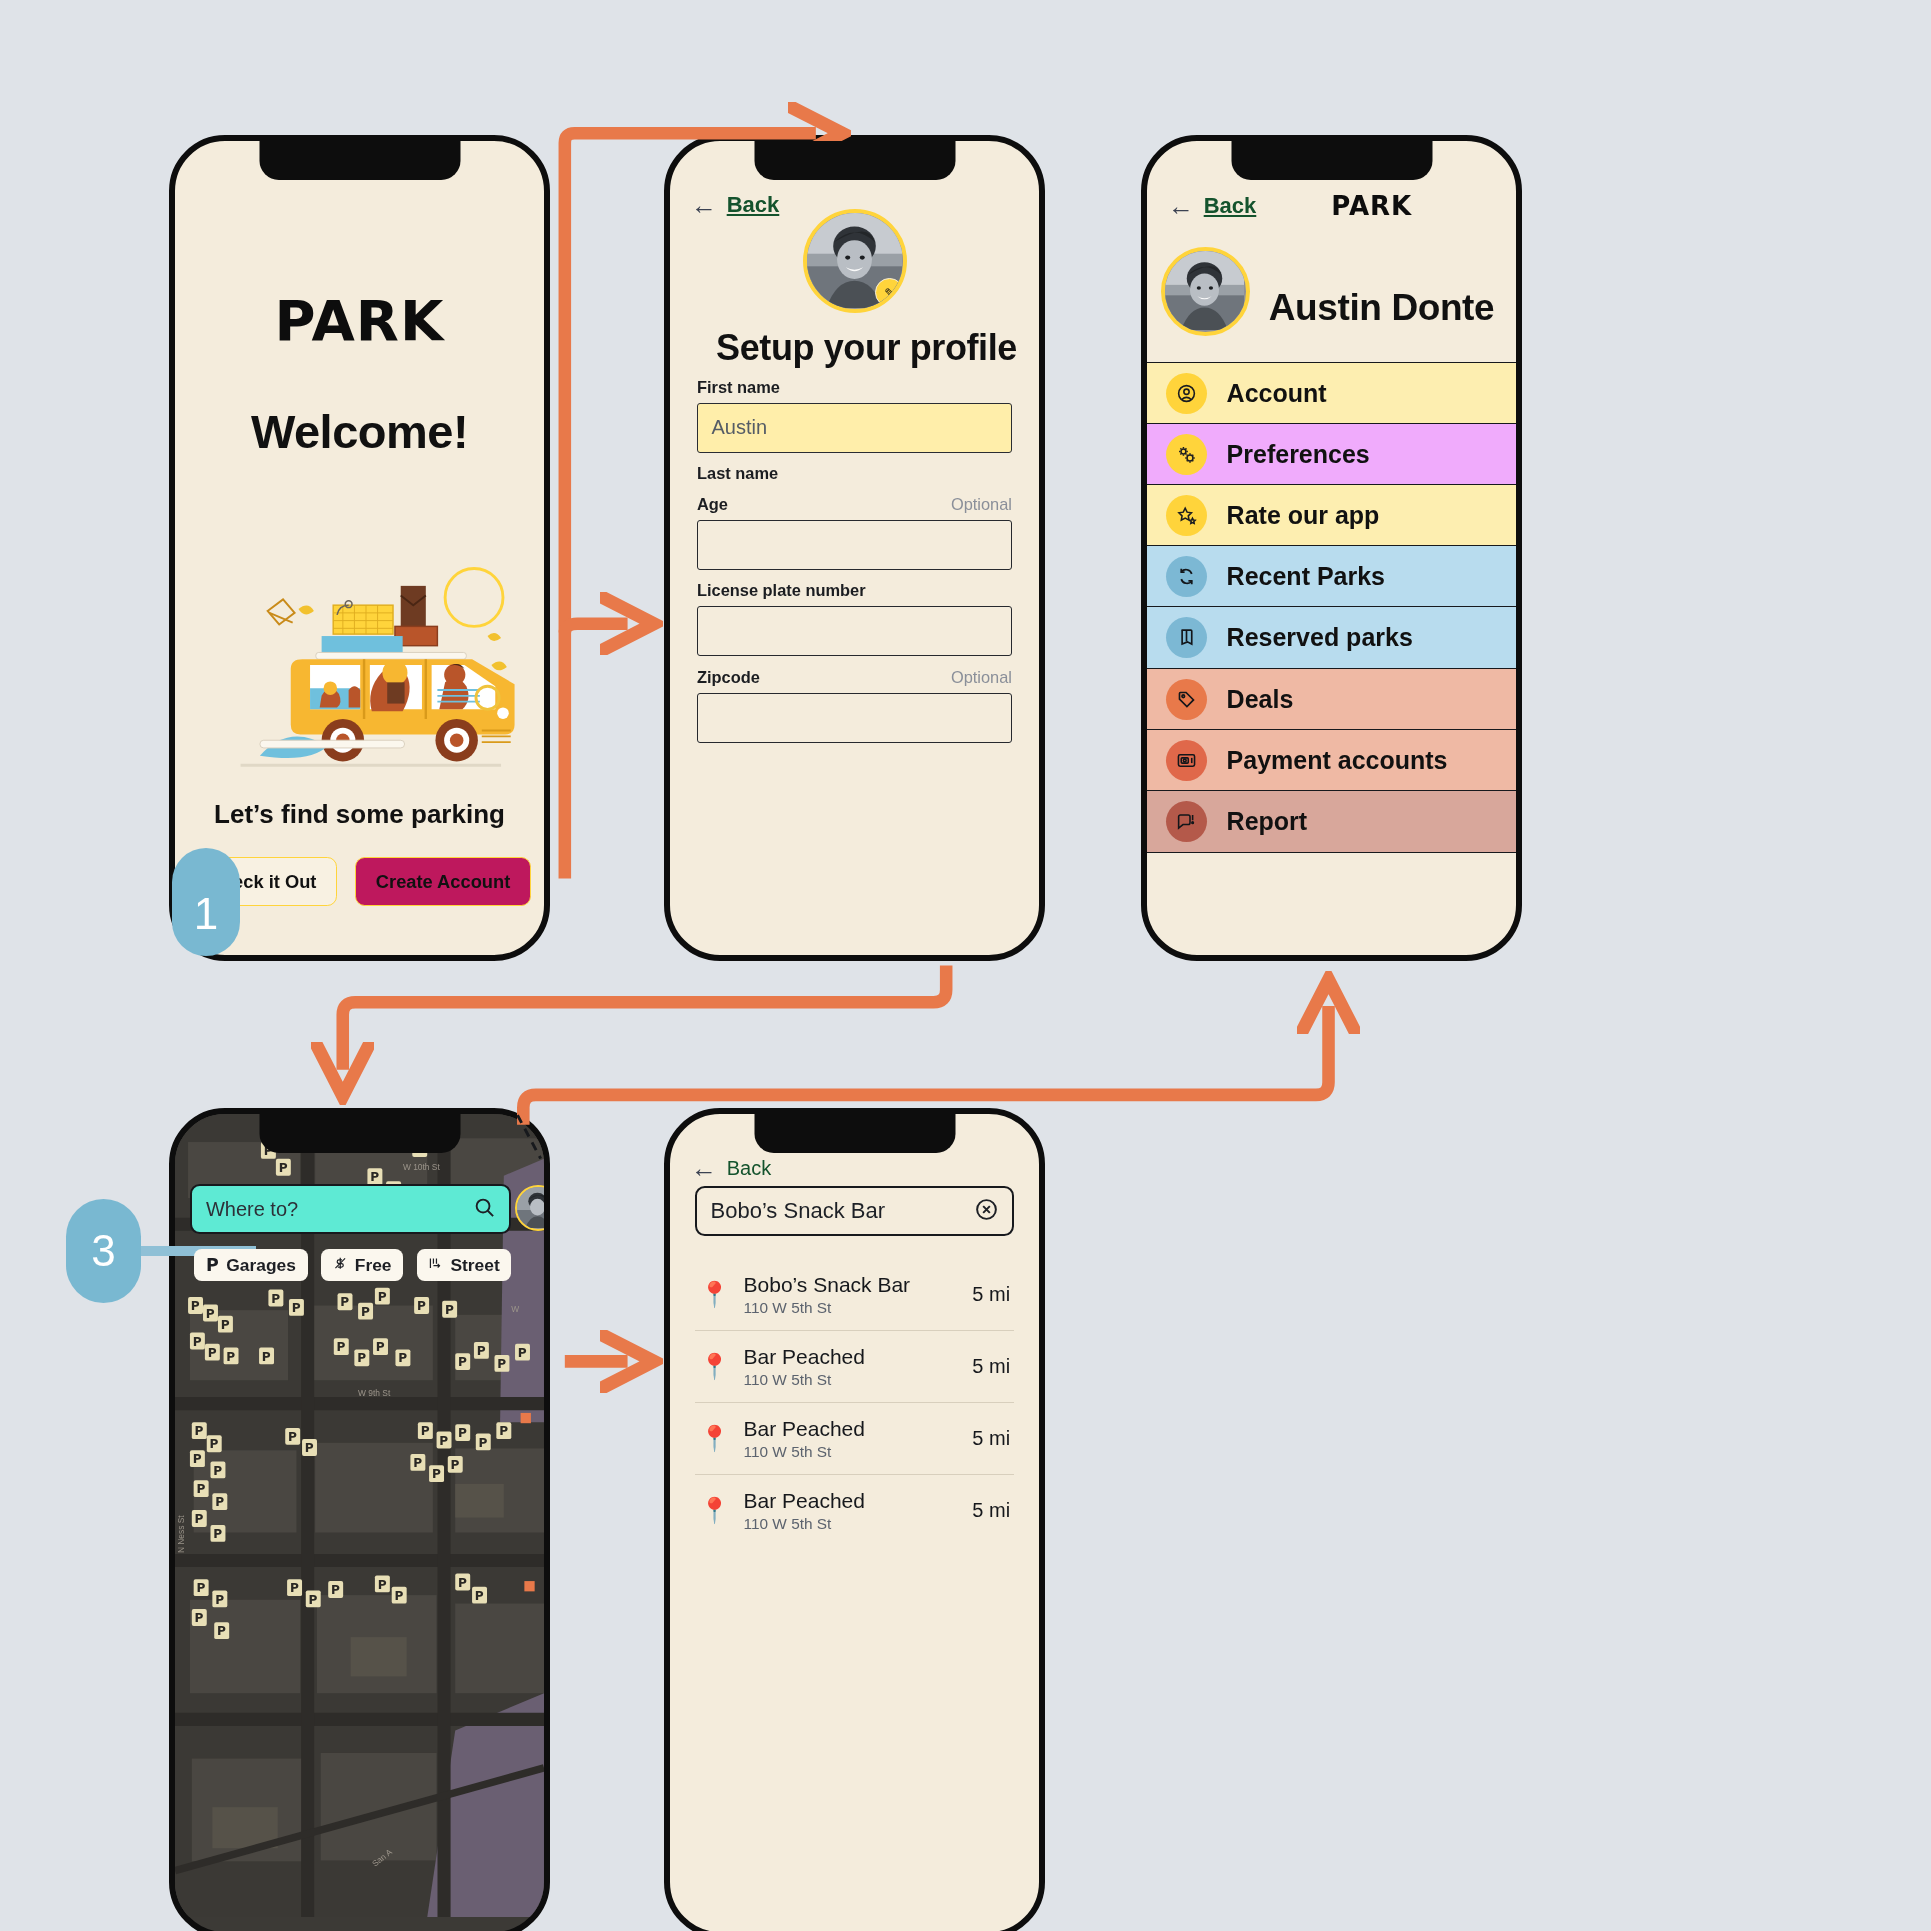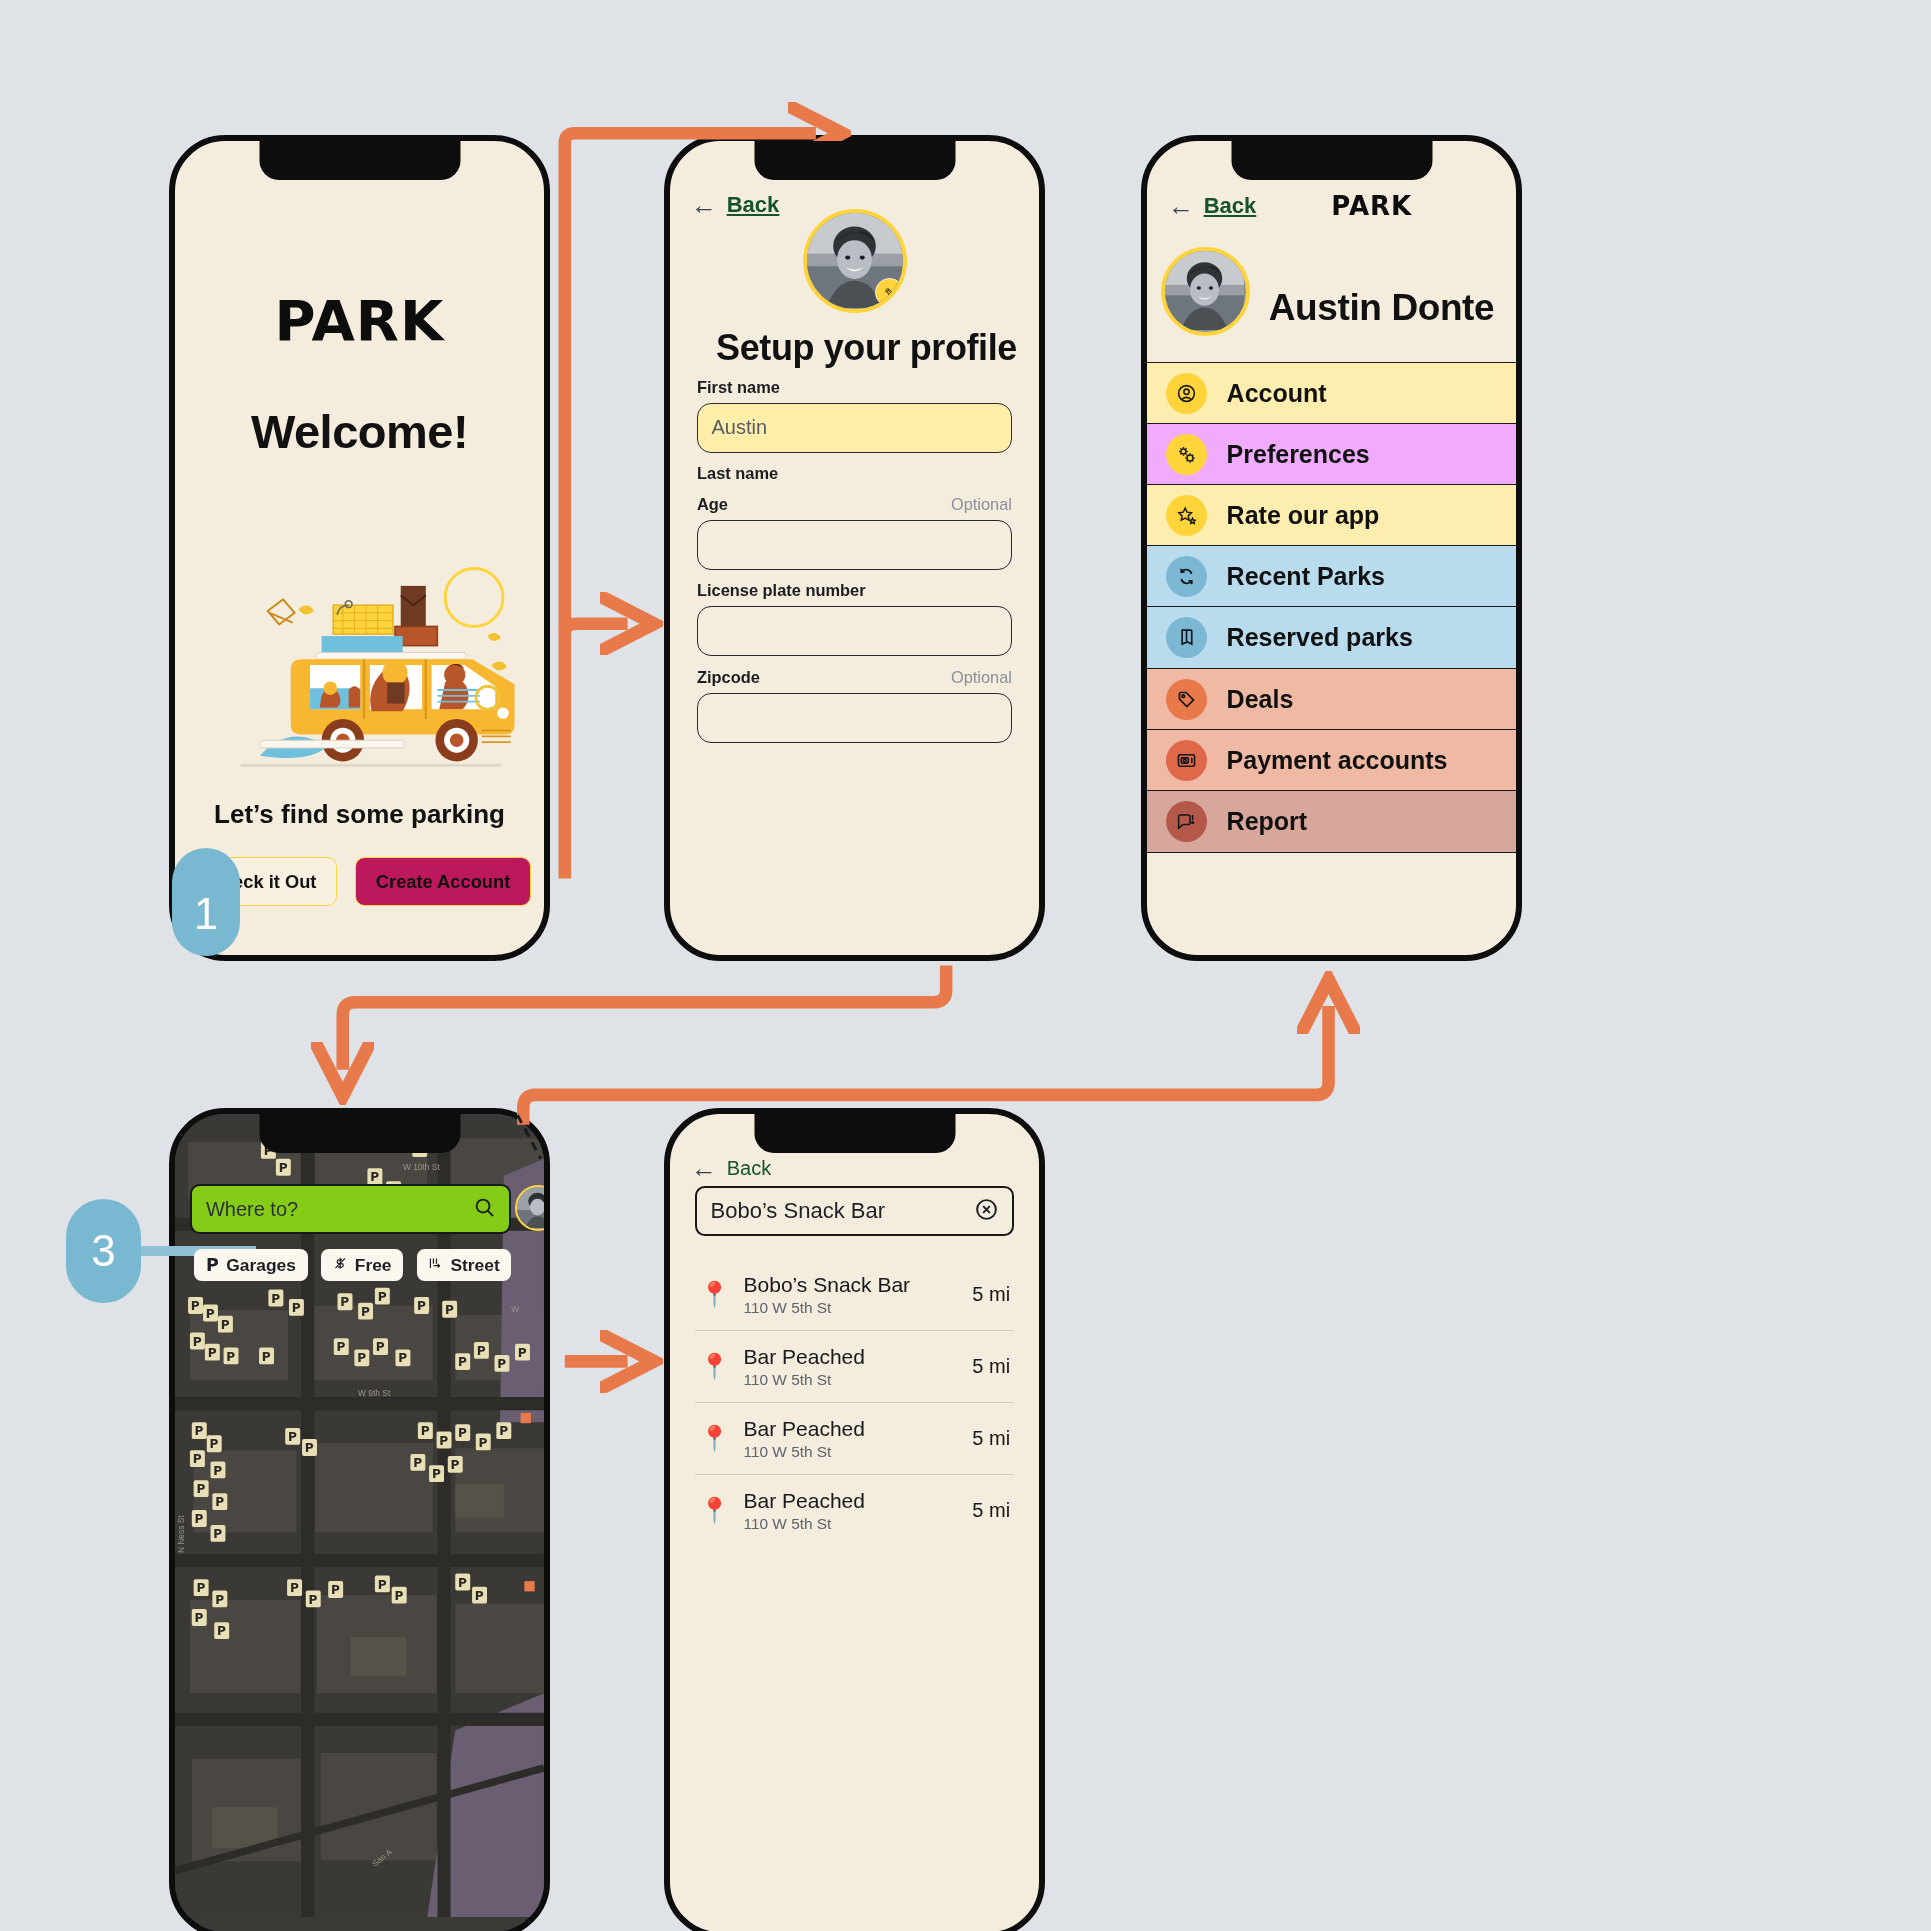--- a/index.html
+++ b/index.html
@@ -82,21 +82,21 @@
   #s2 .s2-title {
     position: absolute; top: 186px; left: 0; right: 0; text-align: center;
     font-size: 36px; font-weight: bold; color: #111; letter-spacing: -0.4px; margin-left: 24px;
   }
   #s2 .form { position: absolute; top: 237px; left: 27px; right: 27px; }
   .field { margin-bottom: 11.6px; }
   .field-head { display: flex; justify-content: space-between; align-items: baseline; margin-bottom: 5.8px; }
   .field-label { font-size: 16.4px; font-weight: bold; color: #1b1d21; }
   .field-optional { font-size: 16.4px; color: #8a8f99; }
   .field-input {
-    height: 50px; border: 1.9px solid #26292e; border-radius: 14px;
+    height: 50px; border: 1.9px solid #26292e; border-radius: 3px;
     background: #f4ecdc; display: flex; align-items: center; padding: 0 13.5px;
     font-size: 20px; color: #555c66;
   }
   .field-input.filled { background: #ffeeaa; border-color: #2a2d33; }
 
   
   #s3 { left: 1141px; top: 135px; width: 381px; height: 826px; }
   #s3 .hdr { position: absolute; top: 51px; left: 21px; right: 21px; display: flex; align-items: center; }
   #s3 .park-logo .word { font-size: 26px; line-height: 28px; }
   #s3 .park-logo .bar { width: 70px; height: 5.8px; }
@@ -115,21 +115,21 @@
     width: 41px; height: 41px; border-radius: 50%;
     display: flex; align-items: center; justify-content: center; flex: none;
   }
   .menu-label { font-size: 25px; font-weight: bold; color: #111; }
 
   
   #s4 { left: 169px; top: 1108px; width: 381px; height: 830px; background: #3c3a36; }
   #s4 .map { position: absolute; inset: 0; background: #3b3935; }
   #s4 .searchbar {
     position: absolute; top: 70px; left: 15.4px; width: 321px; height: 50px;
-    background: #84cc16; border: 2.4px solid #17191d; border-radius: 9.7px;
+    background: #5eead4; border: 2.4px solid #17191d; border-radius: 9.7px;
     display: flex; align-items: center; padding: 0 13.5px; z-index: 20;
   }
   #s4 .searchbar .ph { font-size: 20px; color: #2d3138; flex: 1; }
   #s4 .avatar-map { position: absolute; top: 71px; left: 340px; z-index: 22; }
   #s4 .chips { position: absolute; top: 135px; left: 19.3px; display: flex; gap: 13.5px; z-index: 21; }
   .chip {
     background: #fbf7ee; border-radius: 7.7px; height: 32px;
     display: flex; align-items: center; gap: 7.7px; padding: 0 11.6px;
     font-size: 17.4px; font-weight: bold; color: #1d1f24; white-space: nowrap;
   }

